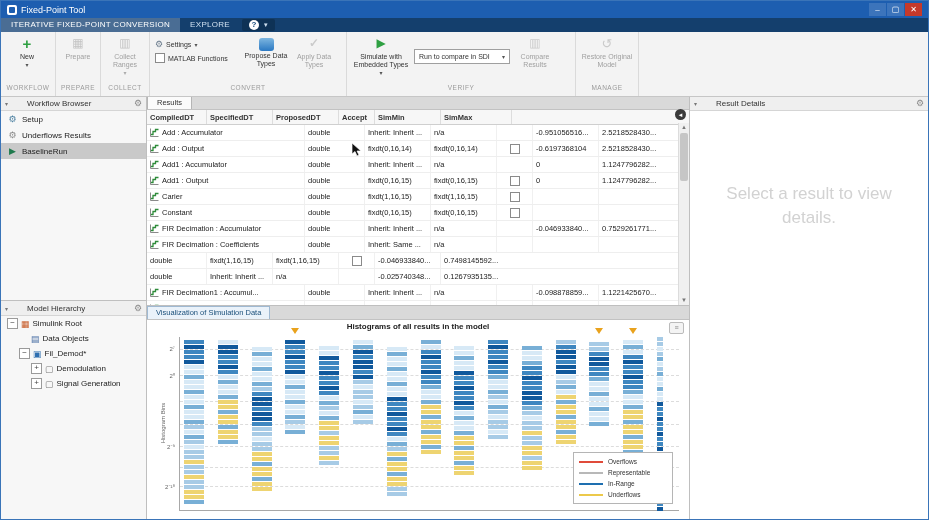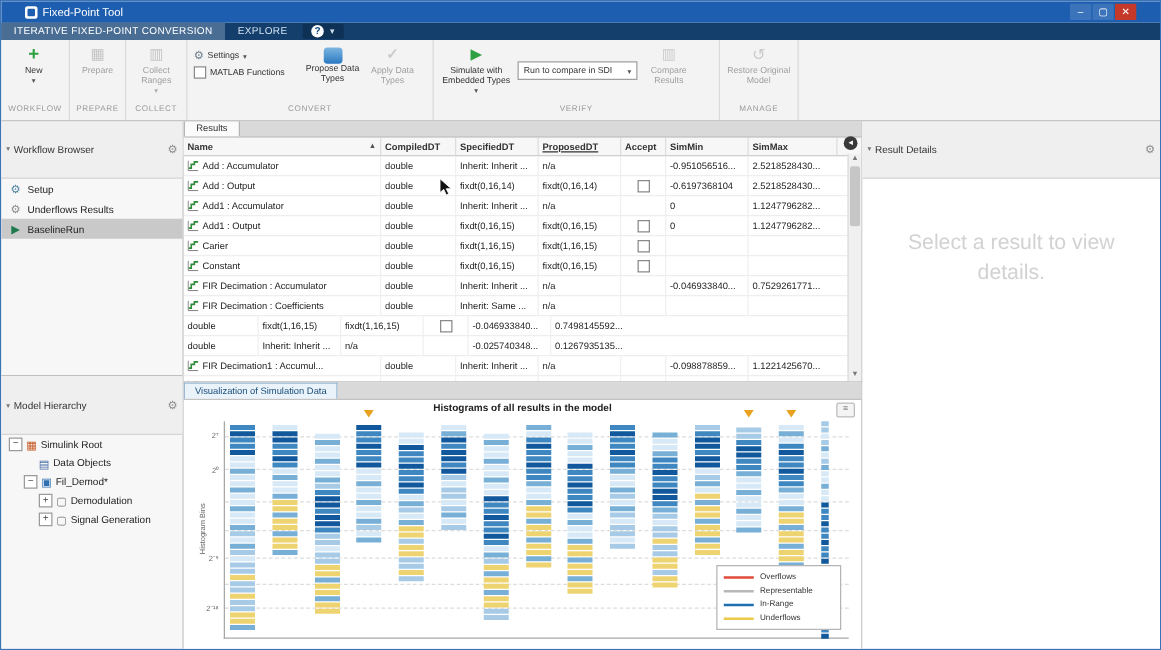--- a/index.html
+++ b/index.html
@@ -1,18 +1,18 @@
 <!DOCTYPE html>
 <html><head>
 <meta charset="utf-8">
 <style>
   html,body{margin:0;padding:0;background:#dfe3e8}
   .app{position:relative;width:929px;height:520px;font-family:"Liberation Sans",sans-serif;background:#f0f0f0;border:1px solid #3a74b8;box-sizing:border-box;overflow:hidden;color:#222}
   
-  .titlebar{position:absolute;left:0;top:0;right:0;height:17px;background:#1d5eb0;display:flex;align-items:center;padding:0 19px;color:#fff;z-index:30}
+  .titlebar{position:absolute;left:0;top:0;right:0;height:17px;background:#1d5eb0;display:flex;align-items:center;padding:0 6px;color:#fff;z-index:30}
   .app-ico{width:10px;height:10px;background:#fff;border-radius:2px;margin-right:4px;position:relative;flex:0 0 auto}
   .app-ico:after{content:"";position:absolute;inset:2px;background:#1d5eb0;border-radius:1px}
   .wtitle{font-size:9px;white-space:nowrap}
   .win-controls{margin-left:auto;display:flex;gap:1px}
   .win-btn{width:17px;height:13px;font-size:8px;line-height:13px;text-align:center;color:#fff;background:rgba(255,255,255,.14);cursor:default}
   .win-btn.close{background:#c5392b}
   
   .tabstrip{position:absolute;left:0;top:17px;right:0;height:14px;background:#143f6d;display:flex;align-items:stretch;z-index:29}
   .rtab{font-size:8px;line-height:14px;padding:0 10px;color:#cfe0f0;letter-spacing:.3px;white-space:nowrap}
   .rtab.active{background:#4a6d94;color:#fff}
@@ -38,21 +38,21 @@
   .dd{font-size:6px;color:#555;margin-top:1px}
   .stack{display:flex;flex-direction:column;gap:4px;padding:4px 2px 0;width:84px}
   .small-item{font-size:7px;display:flex;align-items:center;gap:3px;color:#333;white-space:nowrap}
   .gear-sm{color:#6b7c8d;font-size:9px}
   .cbx{width:8px;height:8px;border:1px solid #8a8a8a;background:#fff;flex:0 0 auto}
   .combo-col{display:flex;flex-direction:column;justify-content:flex-start;padding-top:14px}
   .combo{width:96px;height:15px;background:#fff;border:1px solid #9f9f9f;font-size:7px;display:flex;align-items:center;padding:0 4px;color:#333;box-sizing:border-box}
   .combo .caret2{margin-left:auto;font-size:6px;color:#555}
   
   .sidebar{position:absolute;left:0;top:95px;bottom:0;width:146px;background:#f7f7f7;border-right:1px solid #bfbfbf;box-sizing:border-box}
-  .panel-header{height:14px;background:#efefef;border-bottom:1px solid #d5d5d5;display:flex;align-items:center;font-size:8px;color:#333;padding:16px 4px;gap:3px}
+  .panel-header{height:14px;background:#efefef;border-bottom:1px solid #d5d5d5;display:flex;align-items:center;font-size:8px;color:#333;padding:0 4px;gap:19px}
   .ph-chev{font-size:6px;color:#777}
   .panel-gear{margin-left:auto;color:#8a8a8a;font-size:9px;line-height:10px}
   .wf-item{height:16px;font-size:8px;display:flex;align-items:center;gap:4px;padding:0 6px;white-space:nowrap}
   .wf-item.selected{background:#c9c9c9}
   .wf-ico{font-size:9px;width:11px;text-align:center;flex:0 0 auto}
   .mh{position:absolute;left:0;top:204px;right:0;bottom:0;border-top:1px solid #bfbfbf}
   .tree-item{height:15px;font-size:8px;display:flex;align-items:center;gap:3px;white-space:nowrap}
   .exp{width:9px;height:9px;border:1px solid #9a9a9a;background:#fff;font-size:8px;line-height:8px;text-align:center;color:#444;flex:0 0 auto}
   .exp.none{border:none;background:transparent}
   .tree-ico{font-size:9px;color:#4a6fa5;flex:0 0 auto}
@@ -268,31 +268,27 @@
         </div>
     </div>
   </div>
 
   <div class="results-area">
     <div class="doc-tabbar">
       <div class="doc-tab">Results</div>
     </div>
     <div class="table-menu">◂</div>
     <div class="thead">
-        <div class="th" style="width: 158px;">
-          <span>Name</span>
-          <span class="sort">▲</span>
-        </div>
         <div class="th" style="width: 60px;">
           <span>CompiledDT</span>
         </div>
         <div class="th" style="width: 66px;">
           <span>SpecifiedDT</span>
         </div>
-        <div class="th" style="width: 66px; text-decoration: underline;">
+        <div class="th" style="width: 66px;">
           <span>ProposedDT</span>
         </div>
         <div class="th" style="width: 36px;">
           <span>Accept</span>
         </div>
         <div class="th" style="width: 66px; align-items: center;">
           <span>SimMin</span>
         </div>
         <div class="th" style="width: 71px;">
           <span>SimMax</span>

